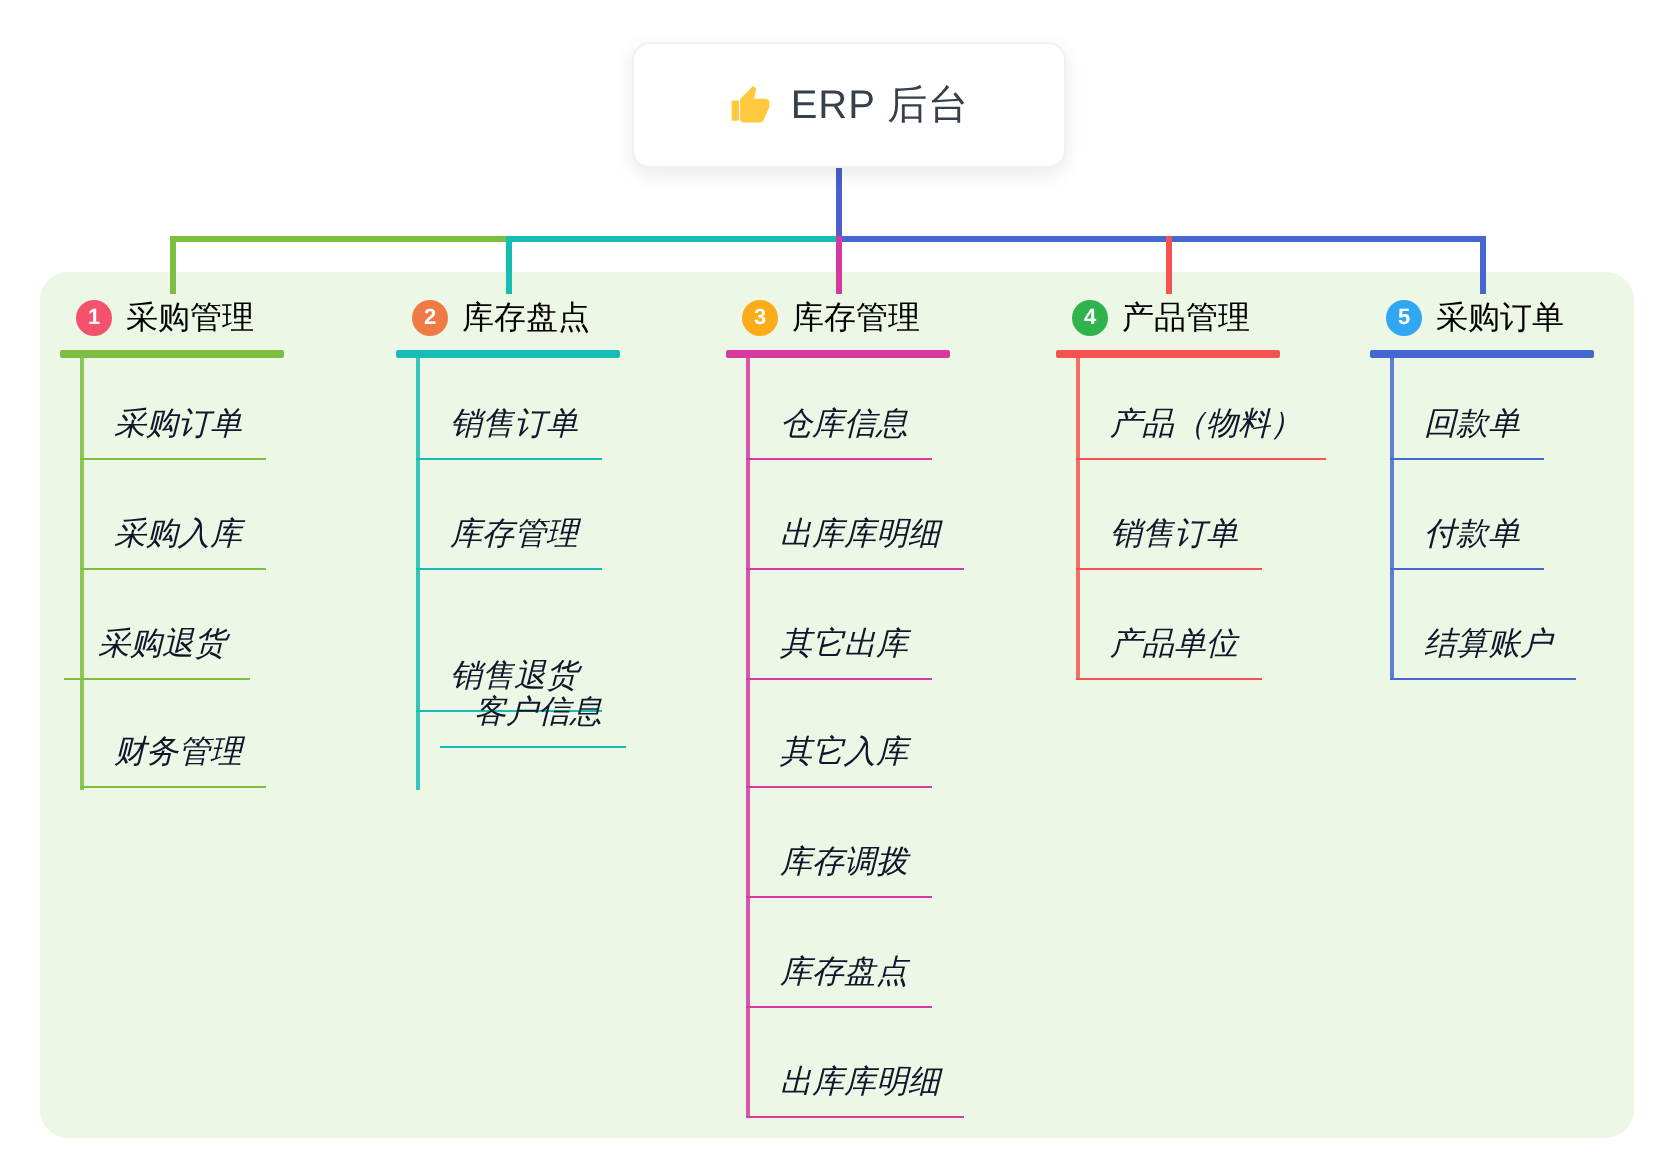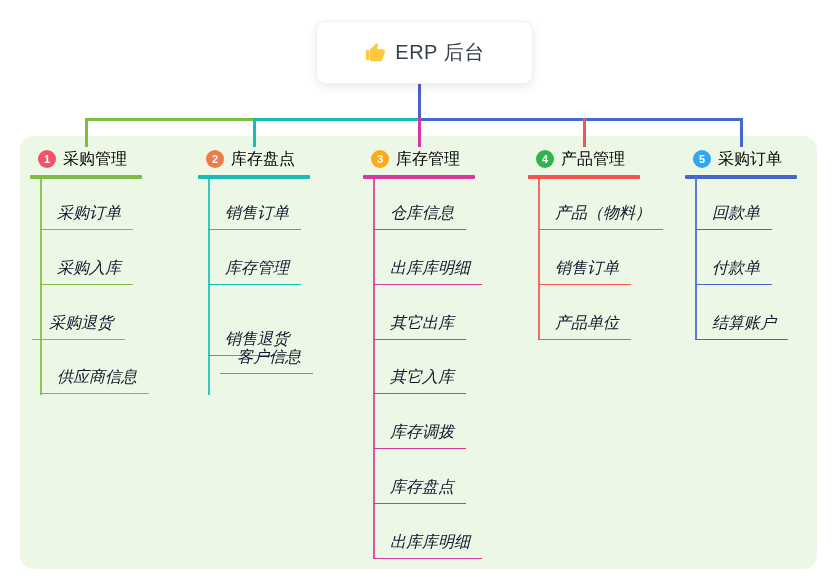--- a/index.html
+++ b/index.html
@@ -67,21 +67,21 @@
   <div id="branches">
       <div class="branch-title-row" style="left: 38px; top: 148px;">
         <span class="badge" style="background: rgb(244, 81, 108);">1</span>
         <span class="branch-title">采购管理</span>
       </div>
       <div class="branch-underline" style="left: 30px; top: 175px; width: 112px; background: rgb(124, 190, 65);"></div>
       <div class="spine" style="left: 40px; top: 178px; height: 216.9px; background: rgb(124, 190, 65); opacity: 0.85;"></div>
       <div class="child-node" style="left: 40px; top: 202px; border-bottom: 1.5px solid rgb(124, 190, 65);">采购订单</div>
       <div class="child-node" style="left: 40px; top: 256.8px; border-bottom: 1.5px solid rgb(124, 190, 65);">采购入库</div>
       <div class="child-node" style="left: 32px; top: 311.6px; border-bottom: 1.5px solid rgb(124, 190, 65);">采购退货</div>
-      <div class="child-node" style="left: 40px; top: 366.4px; border-bottom: 1.5px solid rgb(124, 190, 65);">供应商信息</div>
+      <div class="child-node" style="left: 40px; top: 366.4px; border-bottom: 1.5px solid rgb(124, 190, 65);">财务管理</div>
       <div class="branch-title-row" style="left: 206px; top: 148px;">
         <span class="badge" style="background: rgb(240, 122, 69);">2</span>
         <span class="branch-title">库存盘点</span>
       </div>
       <div class="branch-underline" style="left: 198px; top: 175px; width: 112px; background: rgb(22, 189, 180);"></div>
       <div class="spine" style="left: 208px; top: 178px; height: 216.9px; background: rgb(22, 189, 180); opacity: 0.85;"></div>
       <div class="child-node" style="left: 208px; top: 202px; border-bottom: 1.5px solid rgb(22, 189, 180);">销售订单</div>
       <div class="child-node" style="left: 208px; top: 256.8px; border-bottom: 1.5px solid rgb(22, 189, 180);">库存管理</div>
       <div class="child-node" style="left: 208px; top: 311.6px; border-bottom: 1.5px solid rgb(22, 189, 180); margin-top: 16px;">销售退货</div>
       <div class="child-node" style="left: 208px; top: 346px; border-bottom: 1.5px solid rgb(22, 189, 180); margin-left: 12px;">客户信息</div>

